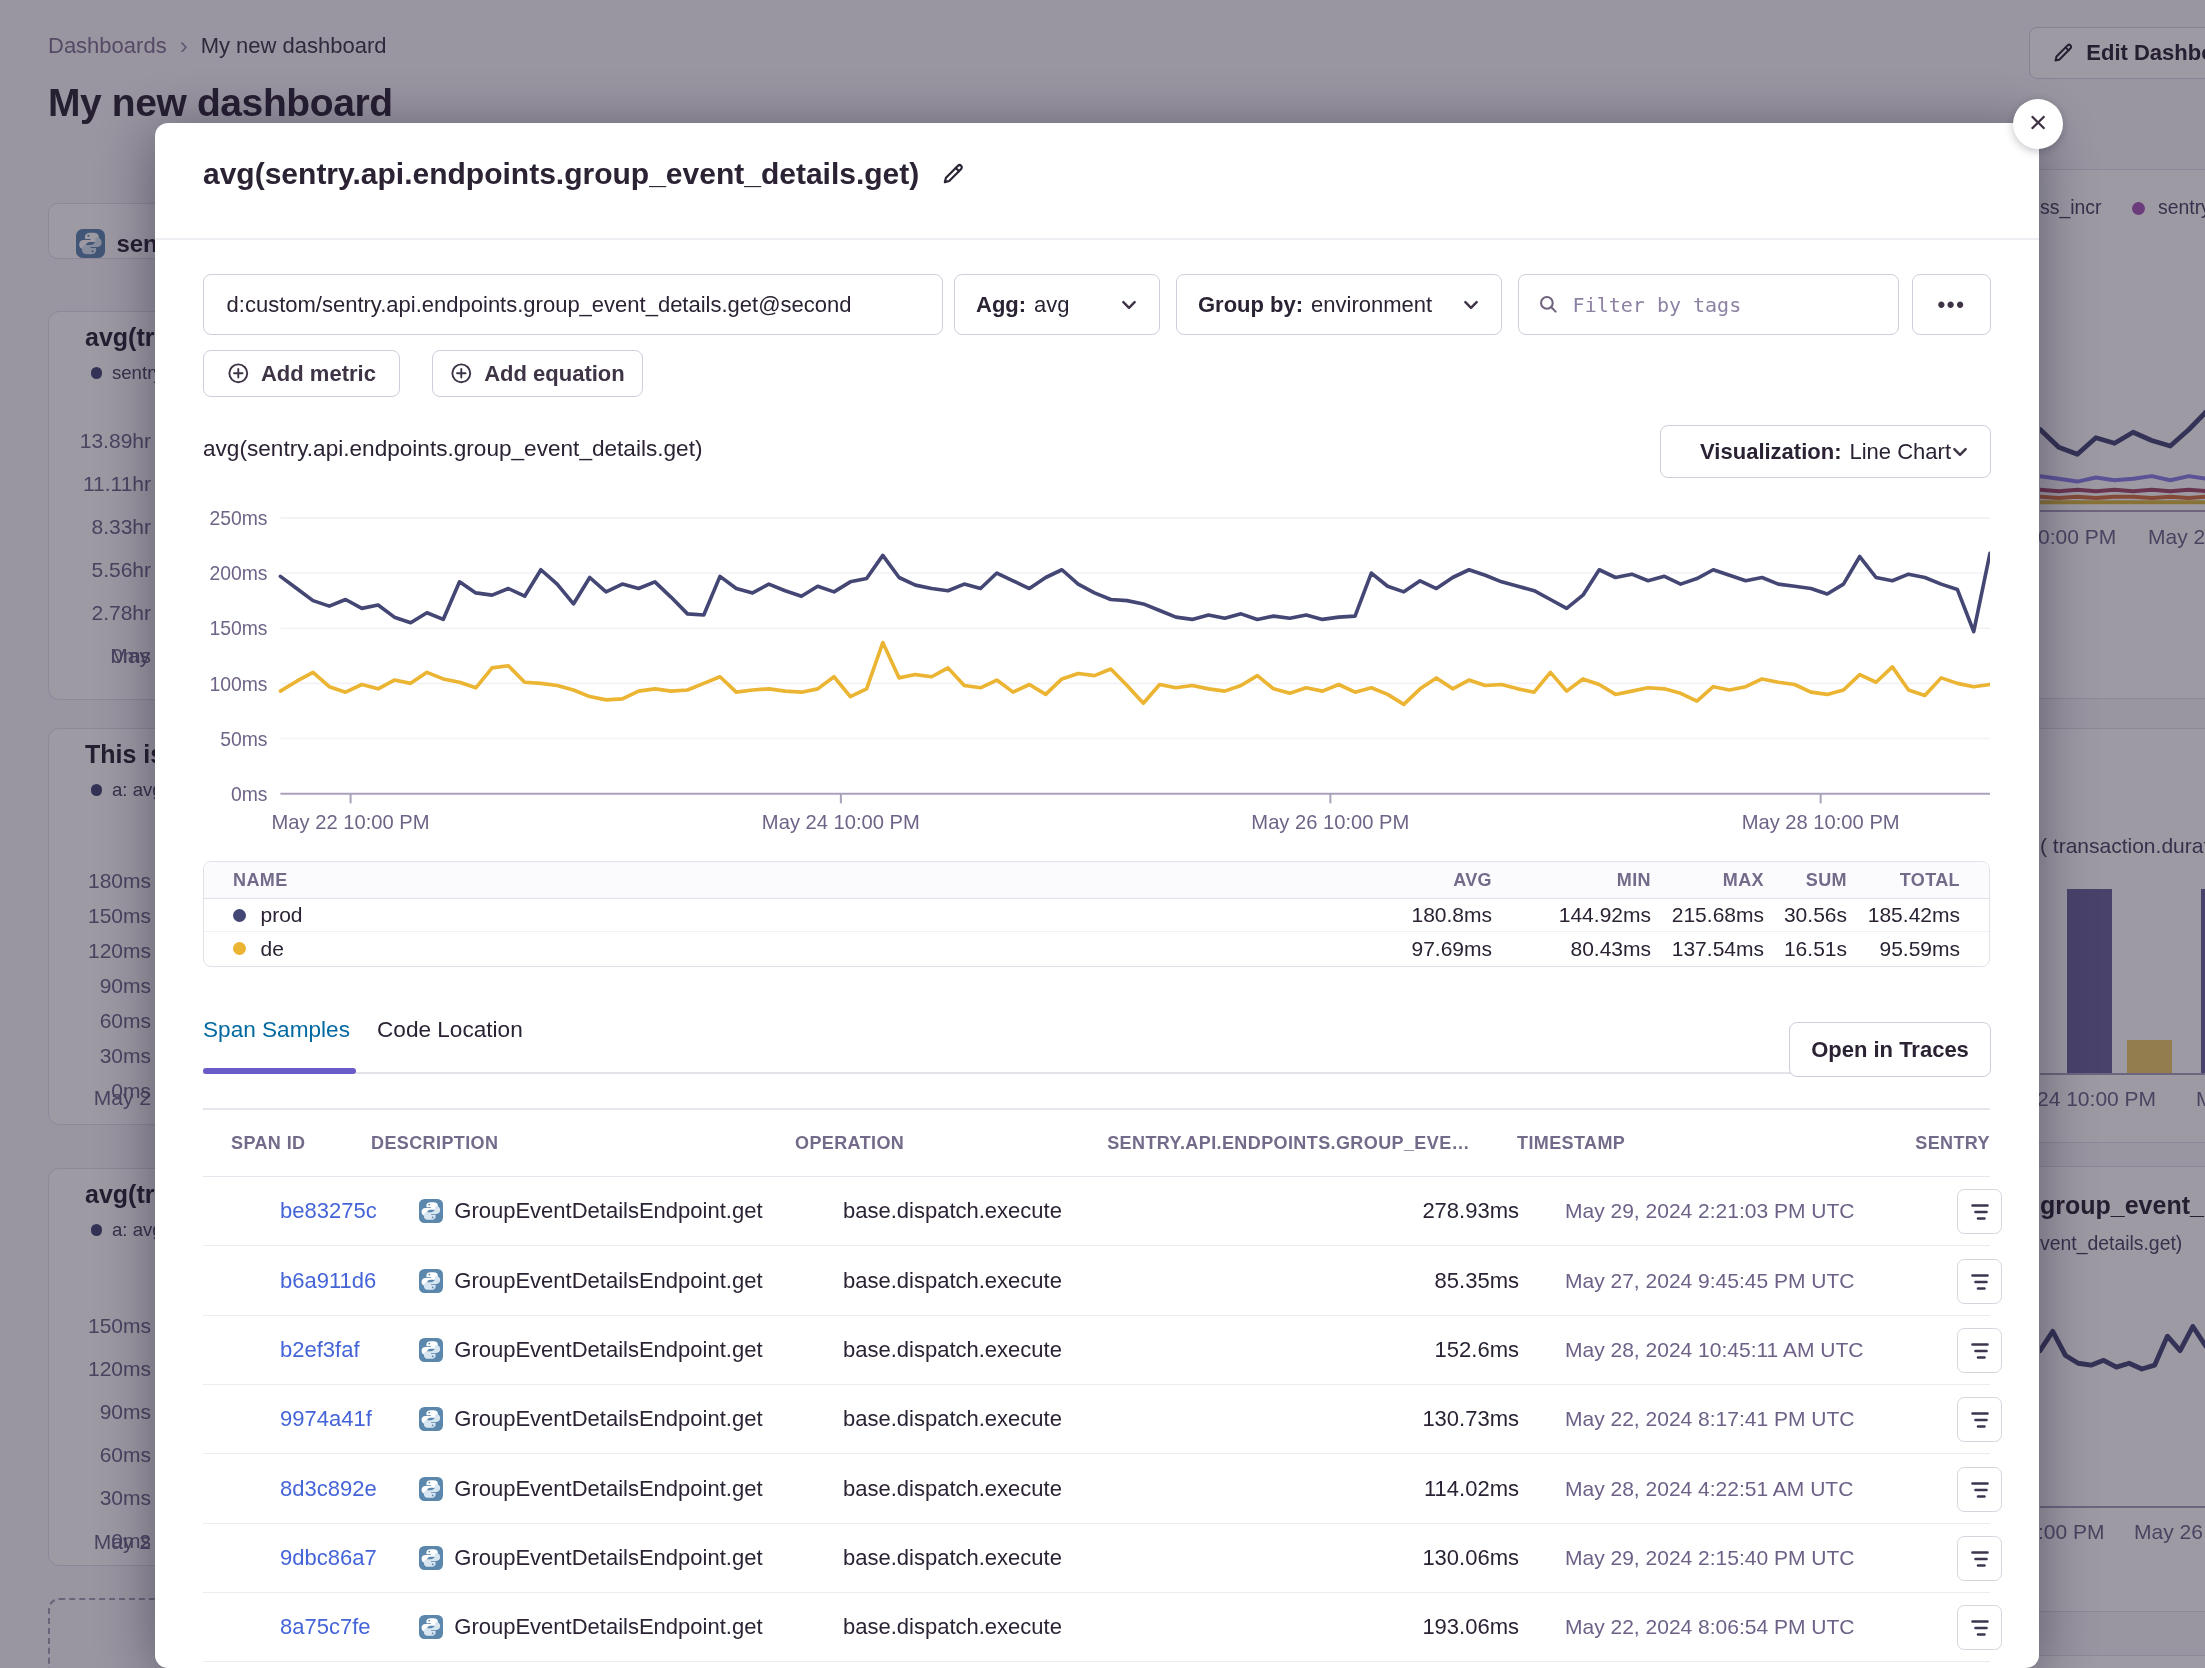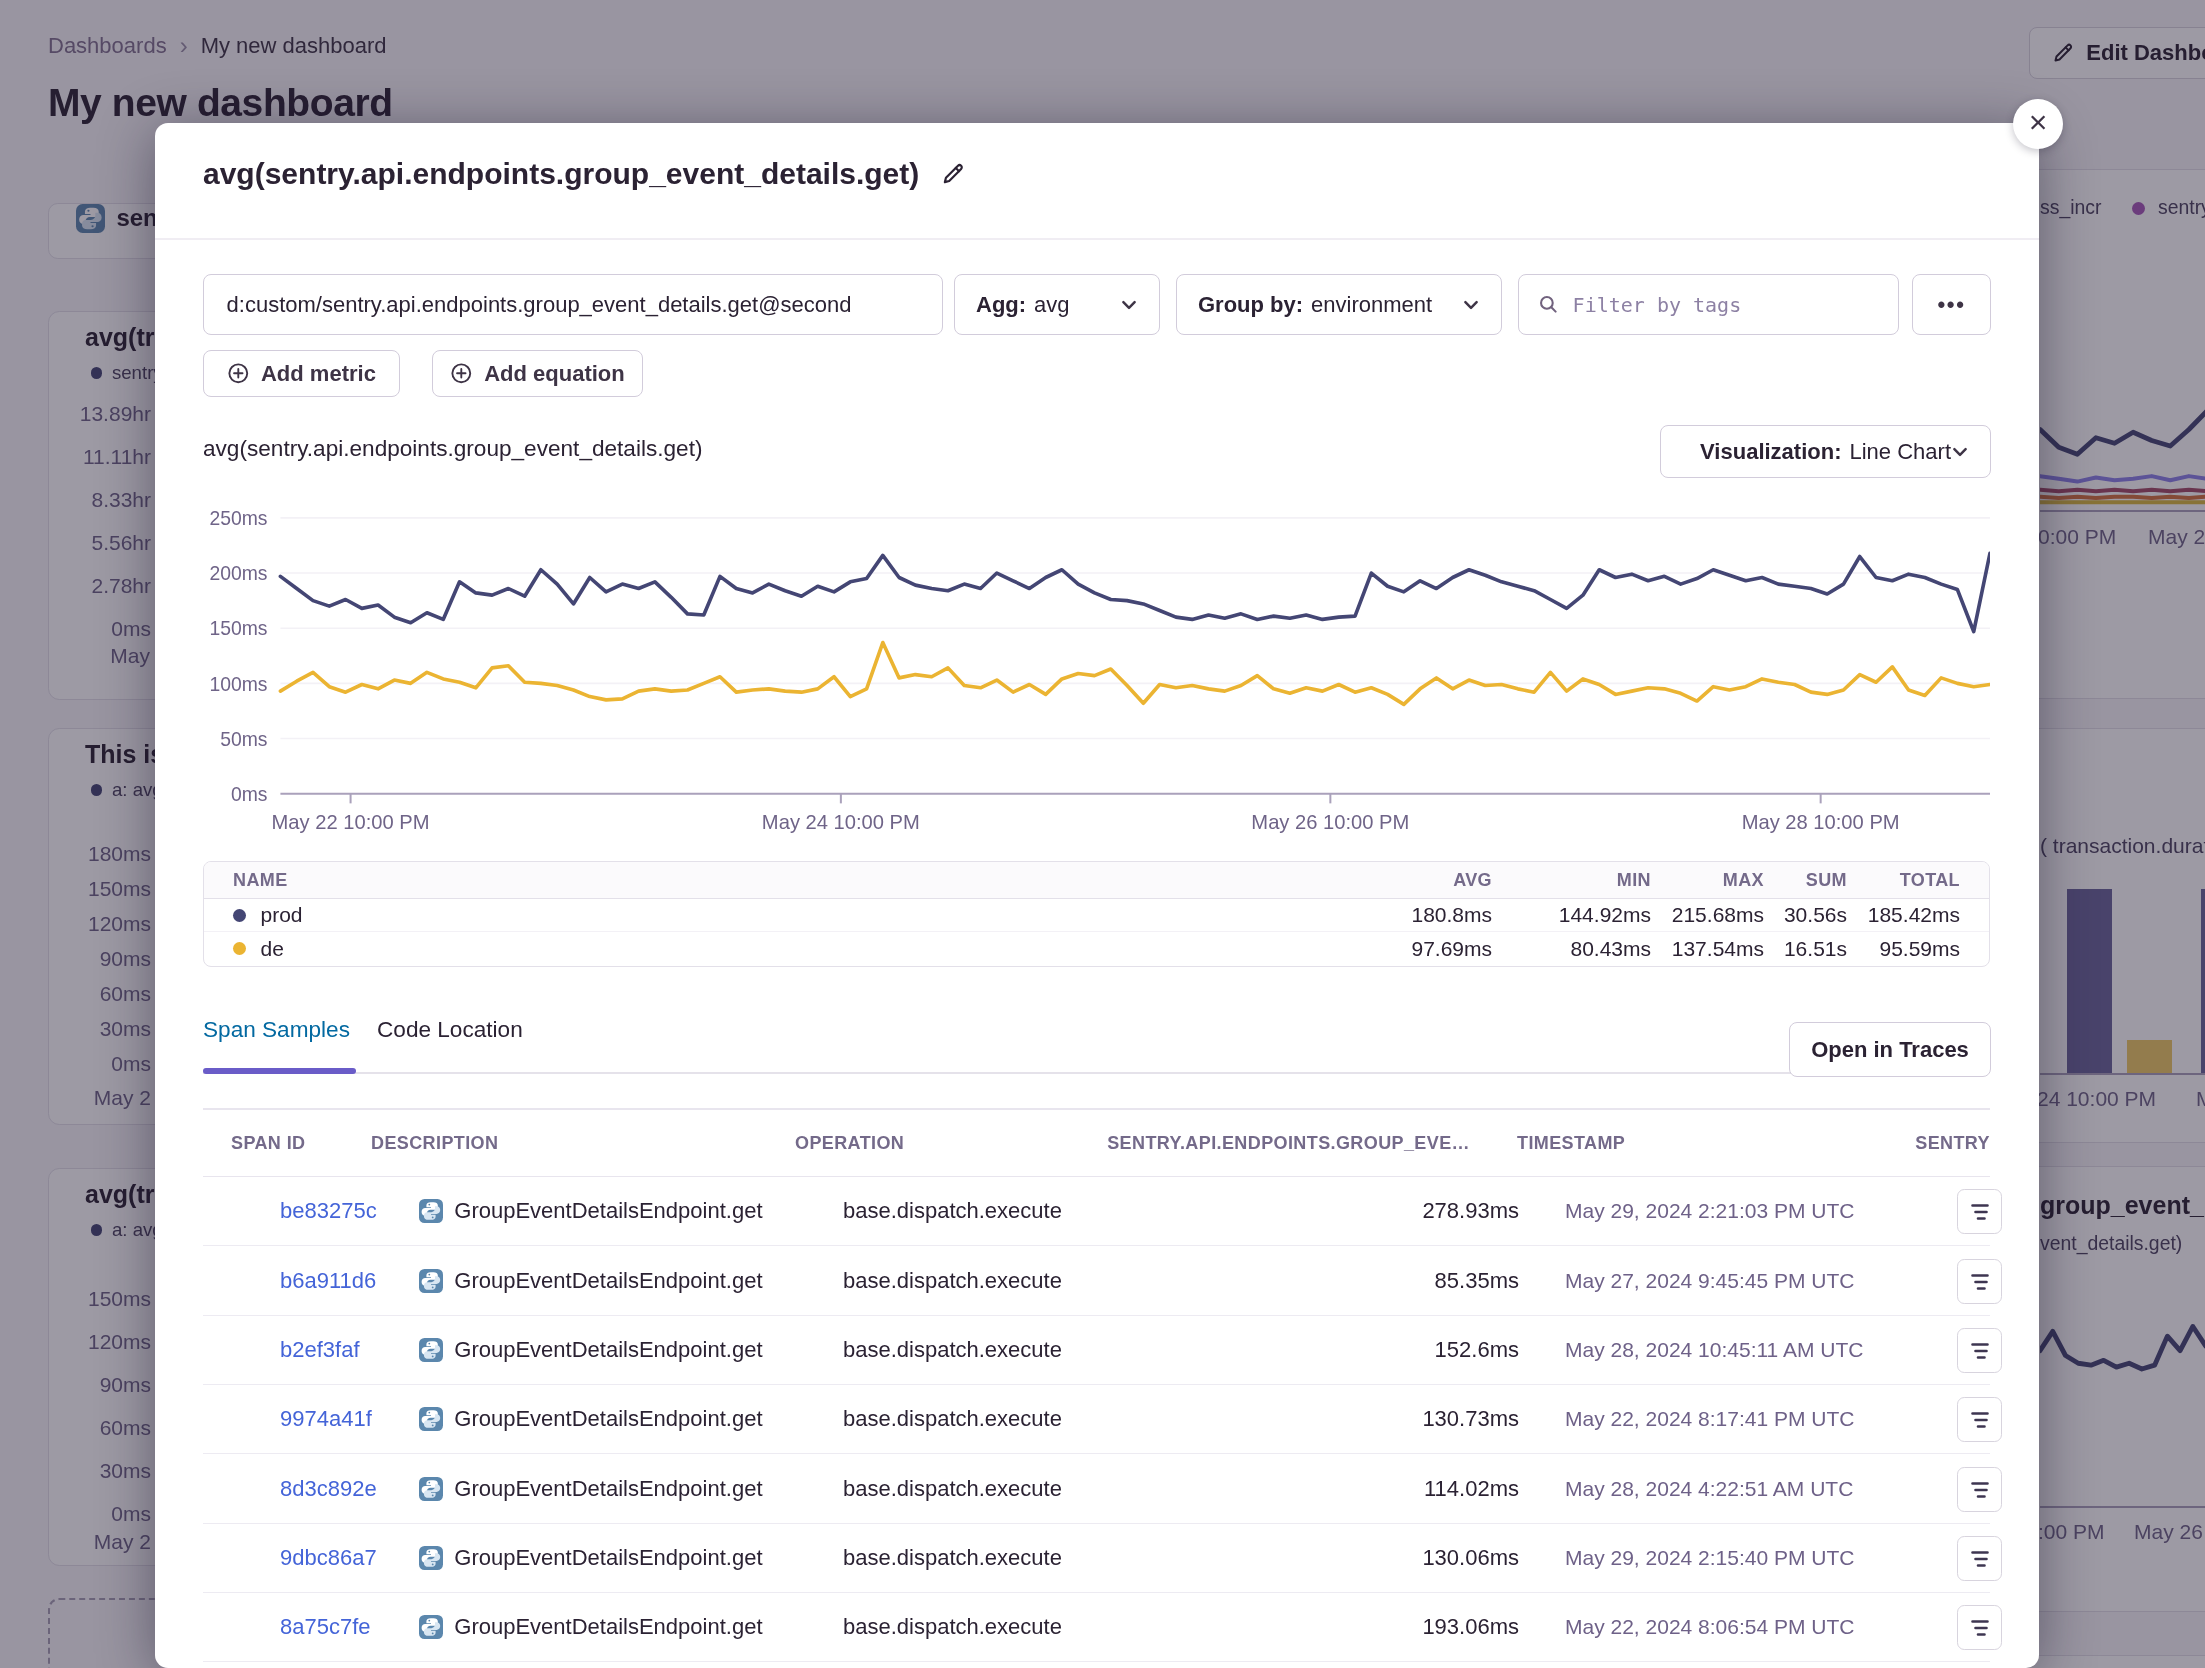--- a/index.html
+++ b/index.html
@@ -10,28 +10,28 @@
   .bg-page { position:absolute; inset:0; }
   .breadcrumb { position:absolute; left:48px; top:32px; font-size:22px; display:flex; gap:13px; align-items:center; }
   .crumb-a { color:#80708f; }
   .crumb-sep { color:#9a8fa8; font-size:24px; }
   .crumb-b { color:#3e3446; }
   .page-title { position:absolute; left:48px; top:81px; font-size:39px; font-weight:bold; color:#2b2233; letter-spacing:-0.4px; }
   .edit-btn { position:absolute; left:2029px; top:27px; height:52px; width:242px; background:#fff;
     border:1.6px solid #d8d4de; border-radius:8px; display:flex; align-items:center; gap:11.3px;
     padding:0 21px; font-size:22px; font-weight:bold; color:#2b2233; white-space:nowrap; }
   .chip { position:absolute; left:48px; top:203px; width:137px; height:56px; background:#fff;
-    border:1.6px solid #e2dfe8; border-radius:9.7px; display:flex; align-items:flex-start; padding-left:27.4px; gap:11px;
+    border:1.6px solid #e2dfe8; border-radius:9.7px; display:flex; align-items:flex-end; padding-left:27.4px; gap:11px;
     font-size:24px; font-weight:bold; color:#2b2233; }
   .bg-card { position:absolute; left:48px; width:365px; background:#fff; border:1.6px solid #e2dfe8; border-radius:11.3px; }
   .bg-card .w-title { position:absolute; left:36px; top:11.3px; font-size:25px; font-weight:bold; color:#2b2233; white-space:nowrap; }
   .bg-card .w-legend { position:absolute; left:42px; top:50px; display:flex; align-items:center; gap:9.7px;
     font-size:18.6px; color:#4d4461; white-space:nowrap; }
   .dot { border-radius:50%; display:inline-block; flex:none; }
-  .ylabels { position:absolute; left:0; width:102px; text-align:right; font-size:21px; color:#6f6488; }
+  .ylabels { position:absolute; left:0; width:102px; text-align:right; font-size:21px; color:#6f6488;margin-top:27px; }
   .ylabels div { white-space:nowrap; }
   .xlab { font-size:21px; color:#6f6488; white-space:nowrap; }
   .dashed-card { position:absolute; left:48px; top:1598px; width:365px; height:161px;
     border:2.4px dashed #a79fb4; border-radius:11.3px; }
   .r-card { position:absolute; left:1992px; width:339px; background:#fff; border:1.6px solid #e2dfe8; border-radius:11.3px; }
   .r-text { position:absolute; font-size:19.4px; color:#4d4461; white-space:nowrap; }
   .r-title { position:absolute; font-size:25px; font-weight:bold; color:#2b2233; white-space:nowrap; }
   .mini-axis { position:absolute; height:1.6px; background:#aaa1bb; }
 
   

